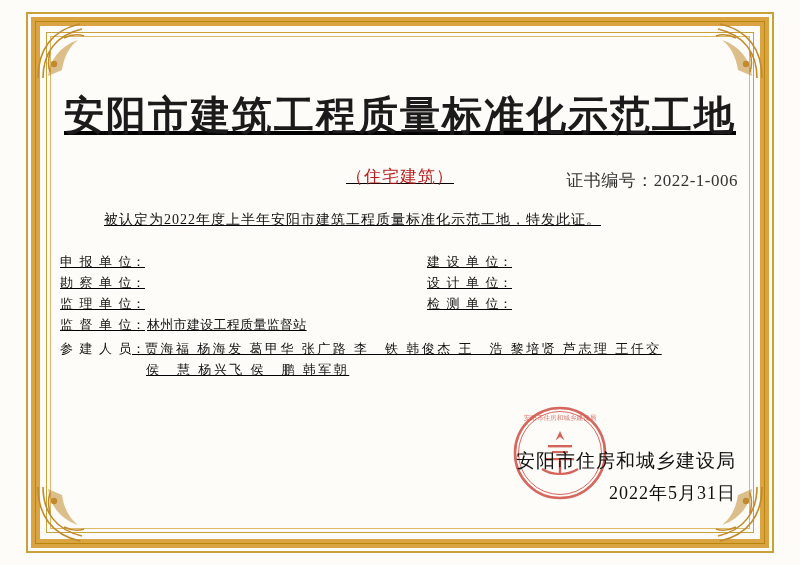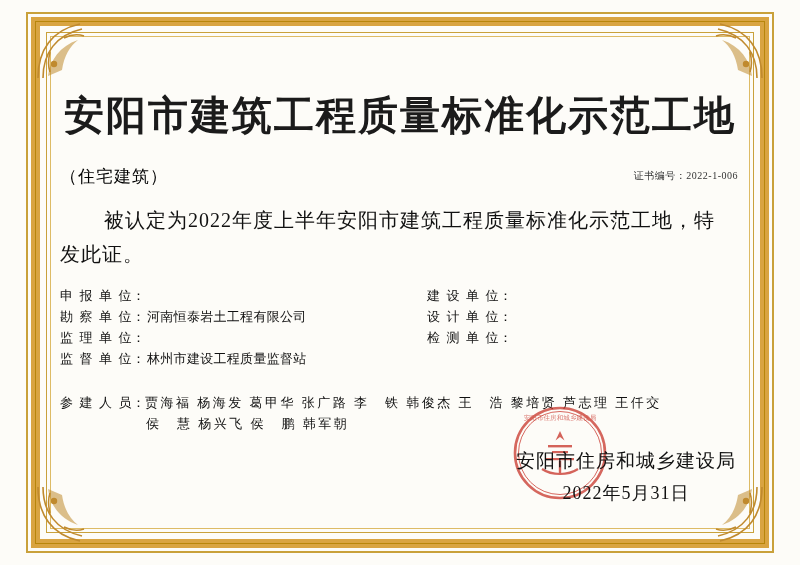--- a/index.html
+++ b/index.html
@@ -72,62 +72,64 @@
   .corner.bl { left: 34px; bottom: 20px; transform: scaleY(-1); }
   .corner.br { right: 34px; bottom: 20px; transform: scale(-1,-1); }
 
   
   .content {
     position: absolute;
     left: 60px;
     top: 46px;
     right: 60px;
     bottom: 46px;
+    text-decoration: underline;
   }
 
   .title {
     text-align: center;
     font-size: 40px;
     font-weight: bold;
     letter-spacing: 2px;
     color: #1b1b1b;
     margin-top: 42px;
     font-family: "Liberation Serif", "DejaVu Serif", serif;
   }
 
   .subtitle-row {
     position: relative;
     margin-top: 22px;
     height: 24px;
   }
   .subtitle {
+    text-align: center;
     font-size: 17px;
-    color: #000000;
+    color: #b91c1c;
     letter-spacing: 1px;
   }
   .cert-no {
     position: absolute;
     right: 2px;
     top: 4px;
-    font-size: 10px;
+    font-size: 17px;
     color: #333;
     letter-spacing: 0.5px;
   }
 
   .recipient {
     margin-top: 18px;
     margin-left: 46px;
     font-size: 19px;
     color: #111;
     letter-spacing: 1px;
   }
 
   .body-text {
     margin-top: 14px;
-    font-size: 20px;
+    font-size: 14px;
     line-height: 34px;
     color: #111;
     text-indent: 44px;
     letter-spacing: 1px;
     padding-right: 6px;
   }
 
   .units {
     margin-top: 16px;
     display: grid;
@@ -147,21 +149,21 @@
     display: inline-block;
     min-width: 72px;
     text-align: justify;
     text-align-last: justify;
     letter-spacing: 0.5px;
   }
   .unit-colon { margin: 0 2px 0 0; }
   .unit-value { letter-spacing: 0.3px; }
 
   .participants {
-    margin-top: 24px;
+    margin-top: 4px;
     font-size: 13px;
     color: #111;
     line-height: 21px;
   }
   .participants .plabel {
     display: inline-block;
     min-width: 72px;
     text-align: justify;
     text-align-last: justify;
     letter-spacing: 0.5px;
@@ -178,21 +180,21 @@
   .signature {
     position: absolute;
     right: 4px;
     bottom: 10px;
     text-align: center;
     font-size: 19px;
     color: #111;
     letter-spacing: 1px;
     line-height: 32px;
   }
-  .sig-date { font-size: 18px; }
+  .sig-date { font-size: 18px; text-align: right; }
 
   
   .seal {
     position: absolute;
     right: 128px;
     bottom: 14px;
     width: 104px;
     height: 104px;
     opacity: 0.85;
   }
@@ -267,21 +269,20 @@
         <span class="unit-colon">：</span>
       </div>
       <div class="unit-cell right">
         <span class="unit-label">建设单位</span>
         <span class="unit-colon">：</span>
       </div>
 
       <div class="unit-cell">
         <span class="unit-label">勘察单位</span>
         <span class="unit-colon">：</span>
-        <span class="unit-value">河南恒泰岩土工程有限公司</span>
       </div>
       <div class="unit-cell right">
         <span class="unit-label">设计单位</span>
         <span class="unit-colon">：</span>
       </div>
 
       <div class="unit-cell">
         <span class="unit-label">监理单位</span>
         <span class="unit-colon">：</span>
       </div>

